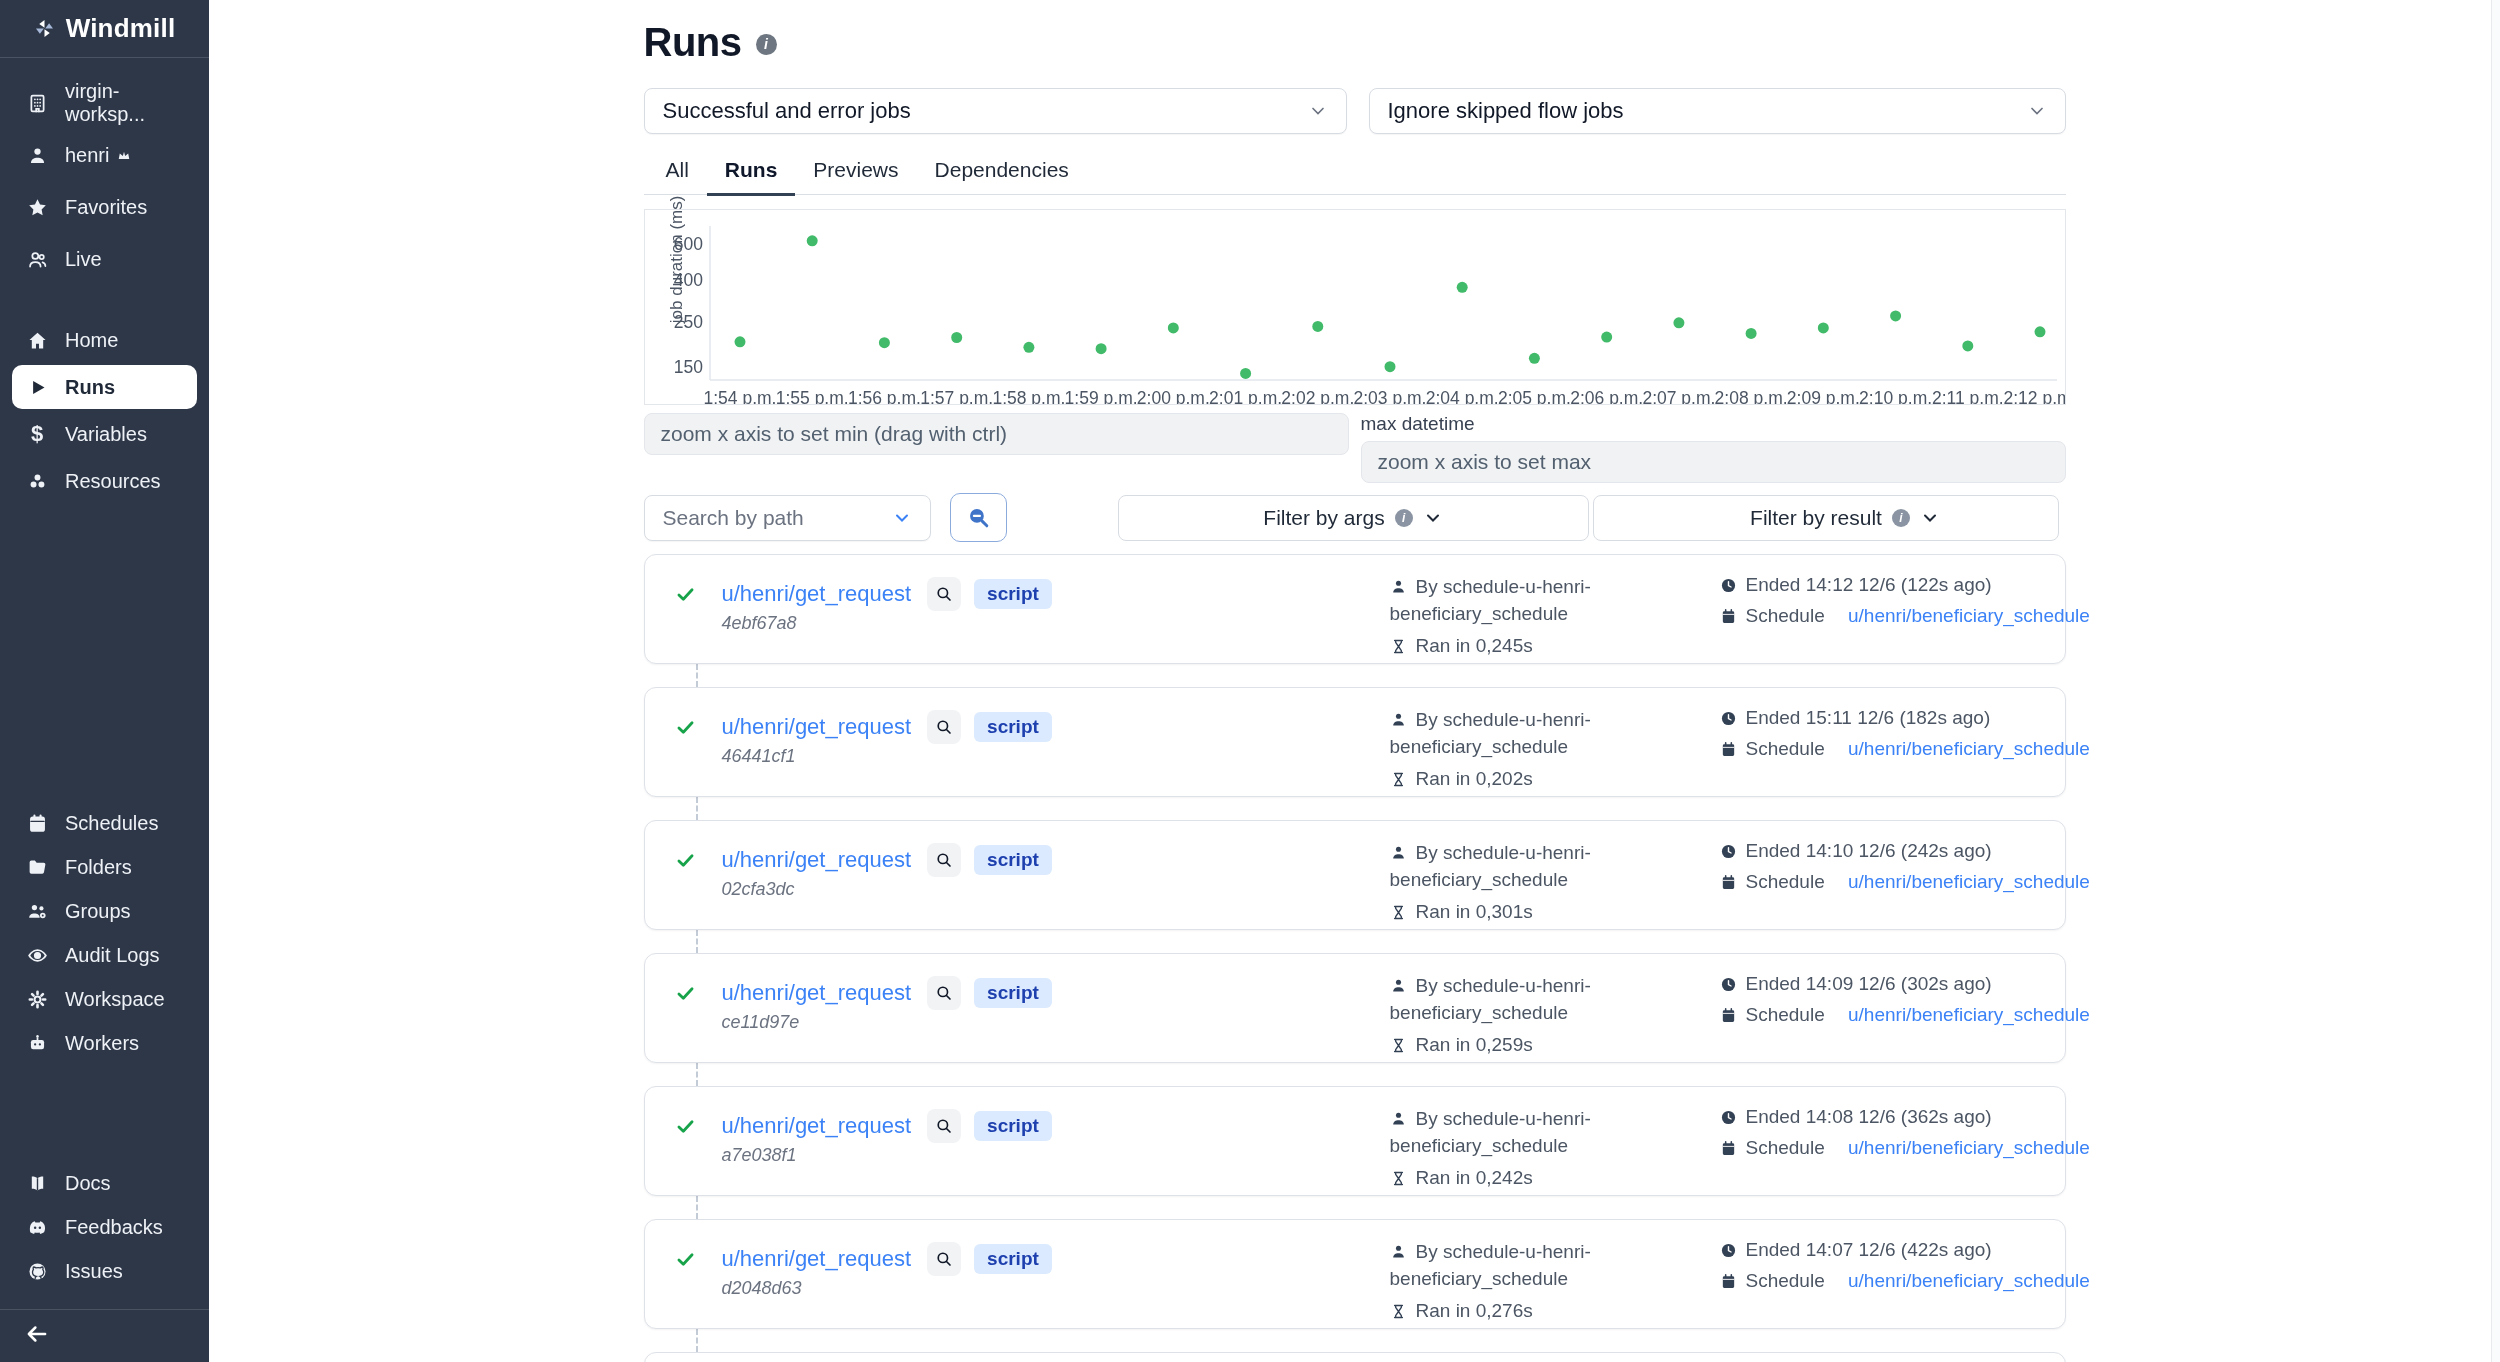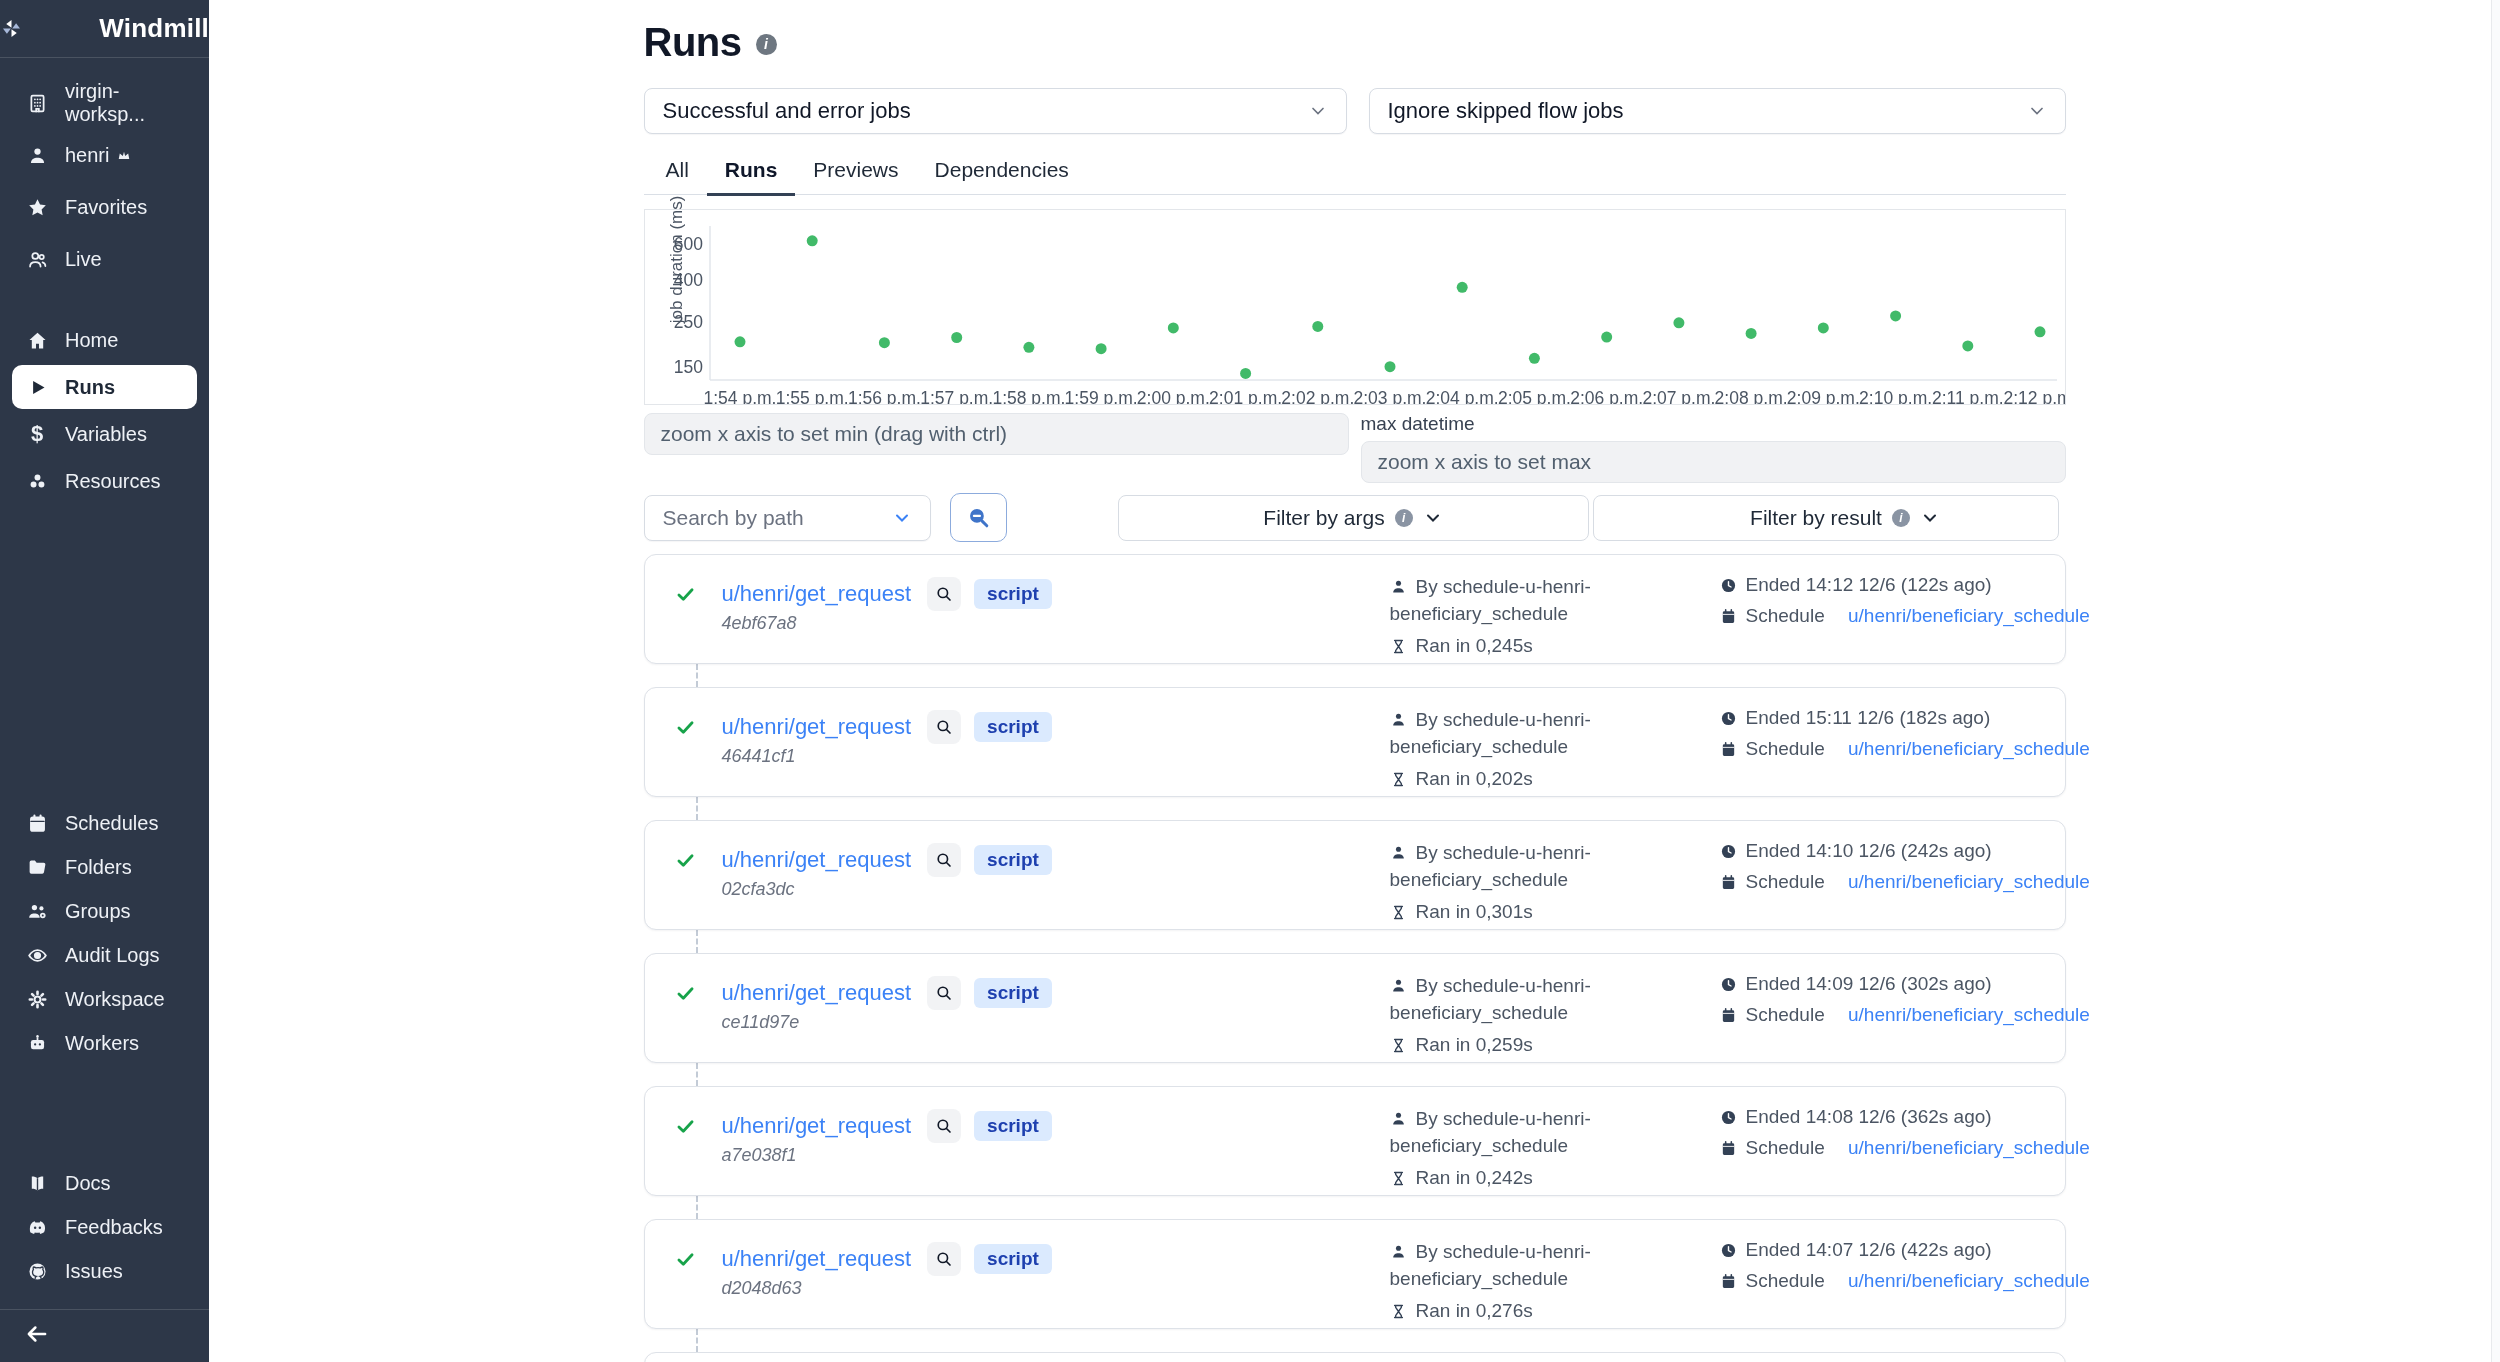--- a/index.html
+++ b/index.html
@@ -9,21 +9,21 @@
     --dark:#0f172a;
     --gray:#4b5563;
     --border:#d7dce3;
     --card-border:#dee2e8;
   }
   *{box-sizing:border-box;margin:0;padding:0;}
   html,body{width:2500px;height:1362px;overflow:hidden;background:#fff;
     font-family:"Liberation Sans","DejaVu Sans",sans-serif;color:var(--dark);}
   
   .sidebar{position:absolute;left:0;top:0;bottom:0;width:209px;background:var(--sb);color:var(--sb-text);z-index:5;}
-  .logo-row{height:58px;display:flex;align-items:center;justify-content:space-between;gap:10px;
+  .logo-row{height:58px;display:flex;align-items:center;justify-content:center;gap:10px;
     border-bottom:1px solid rgba(255,255,255,.14);}
   .logo-row .brand{font-size:26px;font-weight:700;color:#fff;letter-spacing:.2px;}
   .side-group{padding:0 12px;}
   .g1{margin-top:22px;}
   .g2{margin-top:36px;}
   .g3{margin-top:300px;}
   .g4{margin-top:46px;}
   .side-item{display:flex;align-items:center;gap:17px;padding:0 14px;border-radius:10px;
     font-size:20px;color:var(--sb-text);cursor:pointer;}
   .g1 .side-item{height:46px;margin-bottom:6px;}

